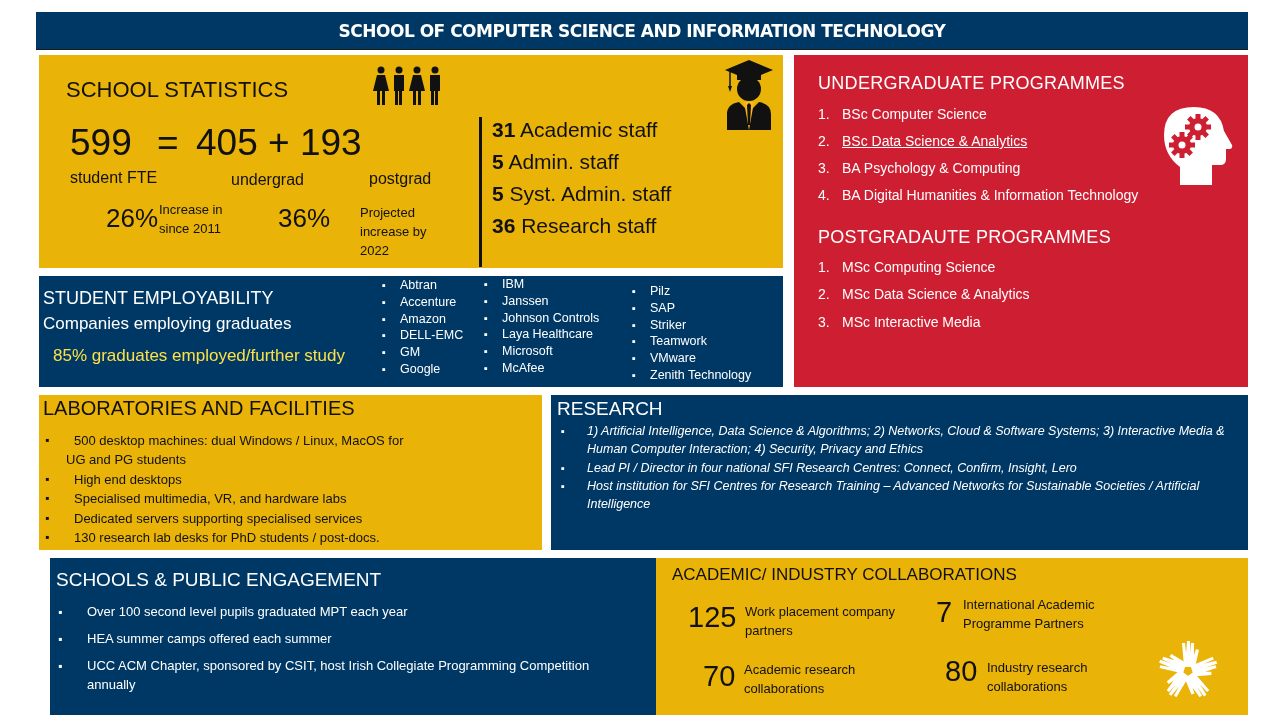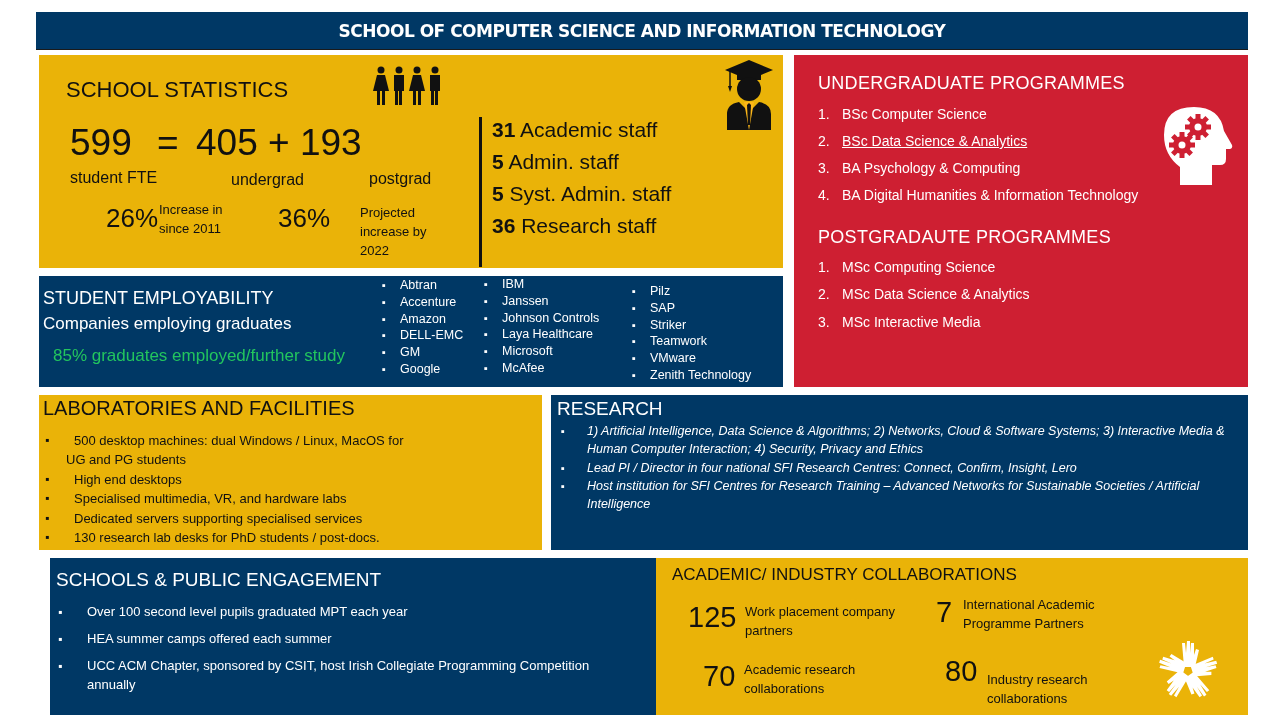--- a/index.html
+++ b/index.html
@@ -29,21 +29,21 @@
   
   #programmes { left: 794px; top: 55px; width: 454px; height: 332px; }
   #programmes .h { font-size: 18px; left: 24px; letter-spacing: 0.3px; }
   #programmes .item { font-size: 14px; left: 24px; }
   #programmes .item .num { display: inline-block; width: 24px; }
 
   
   #employ { left: 39px; top: 276px; width: 744px; height: 111px; }
   #employ .h { font-size: 18px; left: 4px; top: 12px; }
   #employ .sub { font-size: 17px; left: 4px; top: 38px; }
-  #employ .hl { font-size: 17px; left: 14px; top: 70px; color: #22c55e; }
+  #employ .hl { font-size: 17px; left: 14px; top: 70px; color: #fde047; }
   #employ ul { position: absolute; list-style: none; font-size: 12.5px; line-height: 16.8px; }
   #employ li { white-space: nowrap; }
   #employ li::before { content: "\25AA"; display: inline-block; width: 18px; font-size: 11px; }
 
   
   #labs { left: 39px; top: 395px; width: 503px; height: 155px; }
   #labs .h { font-size: 20px; left: 4px; top: 2px; text-align: right; }
   #labs ul { position: absolute; left: 6px; top: 36px; list-style: none; font-size: 13px; line-height: 19.4px; width: 490px; }
   #labs li { padding-left: 29px; position: relative; }
   #labs li::before { content: "\25AA"; position: absolute; left: 0; font-size: 12px; }
@@ -245,21 +245,21 @@
   <div class="abs desc" style="left:307px; top:37px;">
       <span style="display:block; width:160px; white-space:normal;">International Academic Programme Partners</span>
     </div>
 
   <div class="abs num" style="left:47px; top:102px;">70</div>
   <div class="abs desc" style="left:88px; top:102px;">
       <span style="display:block; width:130px; white-space:normal;">Academic research collaborations</span>
     </div>
 
   <div class="abs num" style="left:289px; top:97px;">80</div>
-  <div class="abs desc" style="left:331px; top:112px;">
+  <div class="abs desc" style="left:331px; top:100px;">
       <span style="display:block; width:120px; white-space:normal;">Industry research collaborations</span>
     </div>
 
   <div class="abs" style="left:498px; top:82px;">
     <svg width="68" height="62" viewBox="0 0 68 62">
       <g fill="#ffffff">
         <g transform="translate(34,31)">
           <g transform="rotate(0)">
               <path d="M-4 -4 l-2 -24 l3 0 l1 10 l1 -12 l3 0 l0 12 l1 -10 l3 0 l0 12 l2 -6 l3 1 l-4 17 z"></path>
             </g>

